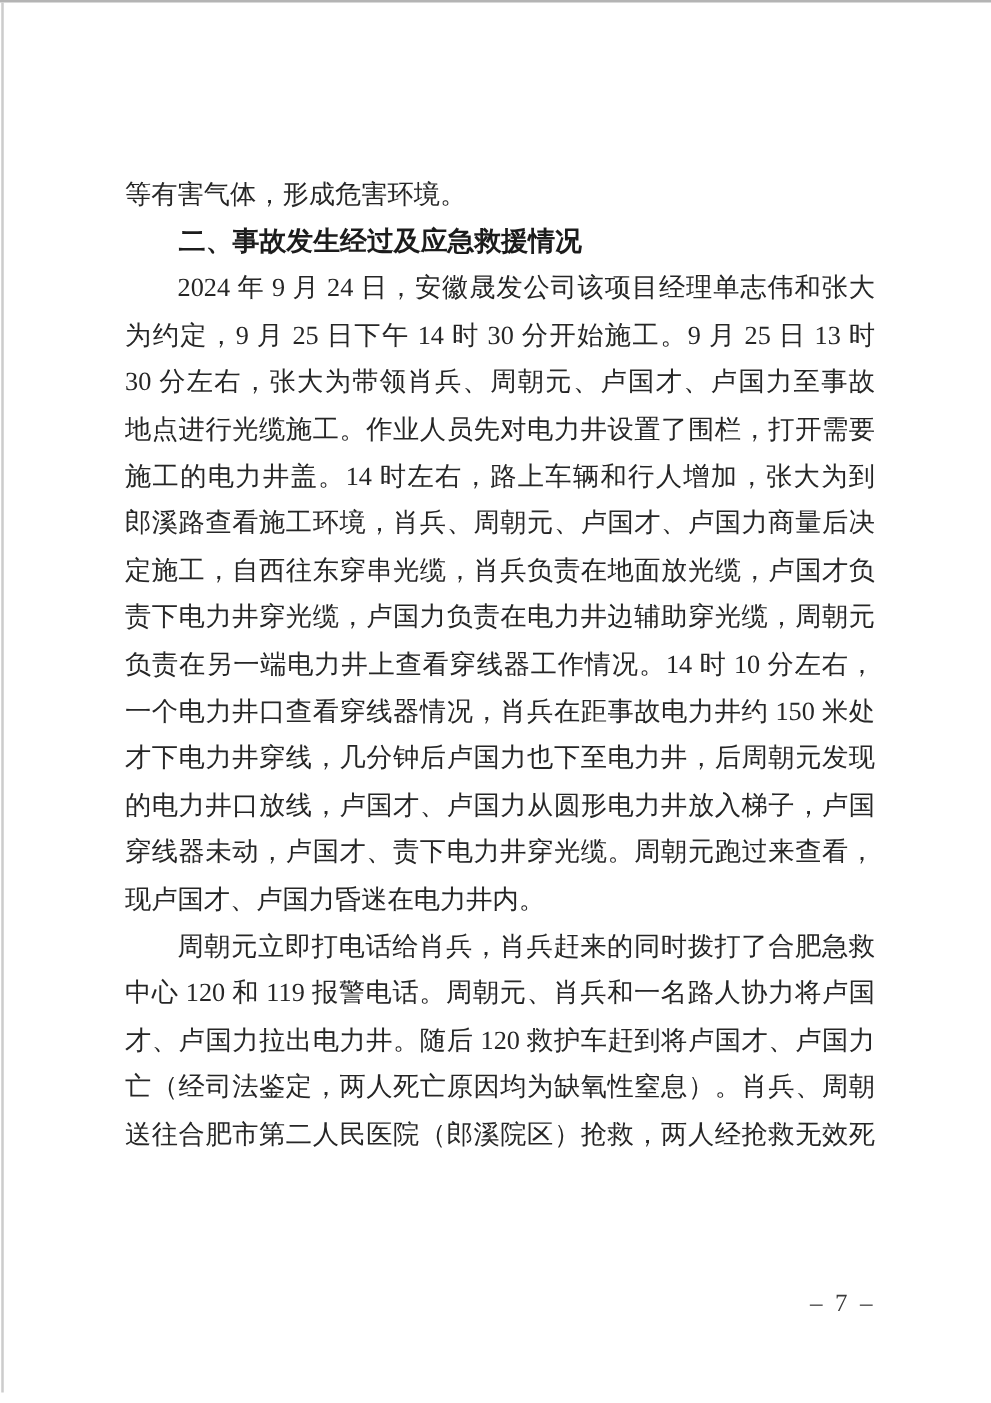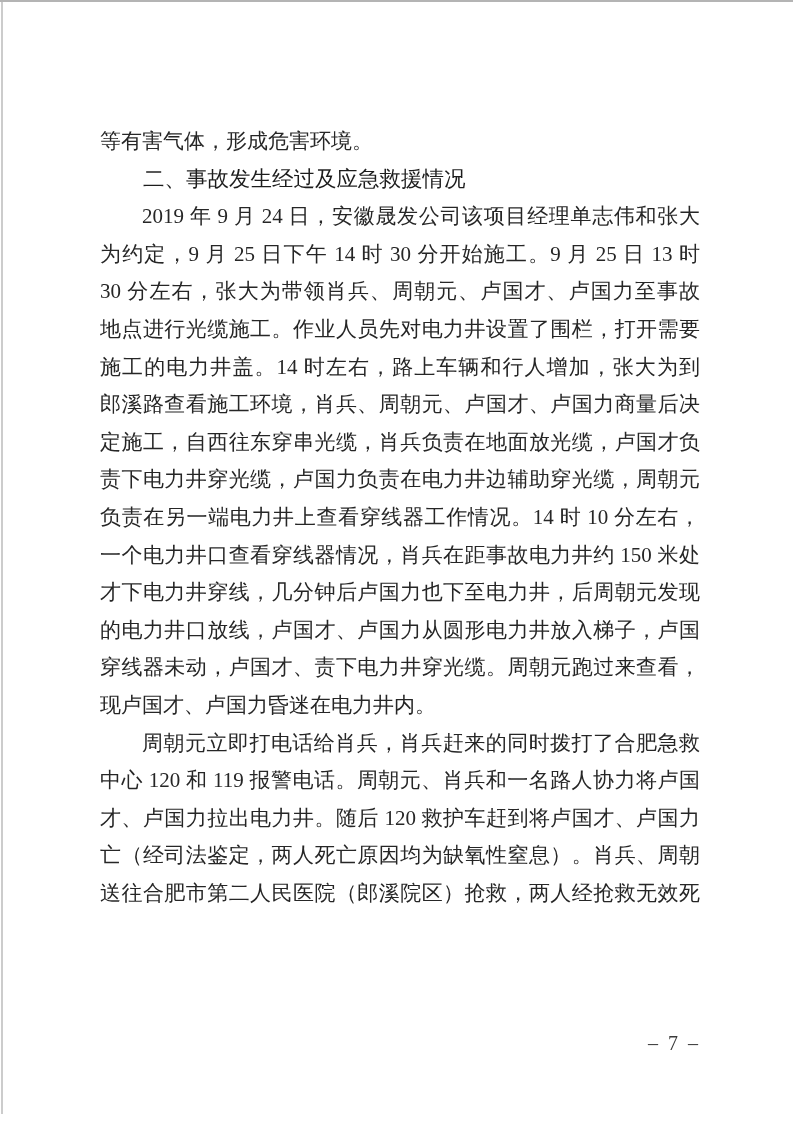--- a/index.html
+++ b/index.html
@@ -24,42 +24,42 @@
   }
   .edge-left {
     position: absolute;
     top: 2px; left: 1px;
     width: 2px; height: 1112px;
     background: #cccccc;
   }
   .content {
     position: absolute;
     left: 100px;
-    top: 123px;
+    top: 137px;
     width: 600px;
   }
   .line {
     height: 37.6px;
     line-height: 37.6px;
     font-size: 21px;
     color: #262626;
     text-align: justify;
     text-align-last: left;
     overflow: hidden;
     white-space: normal;
   }
   .line.j {
     text-align-last: justify;
   }
   .line.ind {
     text-indent: 2em;
   }
   .line.heading {
     font-family: "Liberation Sans", "DejaVu Sans", sans-serif;
-    font-weight: normal;
+    font-weight: bold;
     font-size: 21.5px;
     text-align-last: left;
     color: #1c1c1c;
   }
   .pagenum {
     position: absolute;
     top: 1032px;
     right: 95px;
     font-family: "Liberation Serif", "DejaVu Serif", serif;
     font-size: 20px;
@@ -71,21 +71,21 @@
 </head>
 <body>
 
 <div class="page">
   <div class="edge-top"></div>
   <div class="edge-left"></div>
 
   <div class="content">
     <div class="line">等有害气体，形成危害环境。</div>
     <div class="line heading ind">二、事故发生经过及应急救援情况</div>
-    <div class="line j ind">2019 年 9 月 24 日，安徽晟发公司该项目经理单志伟和张大</div>
+    <div class="line j ind">2024 年 9 月 24 日，安徽晟发公司该项目经理单志伟和张大</div>
     <div class="line j">为约定，9 月 25 日下午 14 时 30 分开始施工。9 月 25 日 13 时</div>
     <div class="line j">30 分左右，张大为带领肖兵、周朝元、卢国才、卢国力至事故</div>
     <div class="line j">地点进行光缆施工。作业人员先对电力井设置了围栏，打开需要</div>
     <div class="line j">施工的电力井盖。14 时左右，路上车辆和行人增加，张大为到</div>
     <div class="line j">郎溪路查看施工环境，肖兵、周朝元、卢国才、卢国力商量后决</div>
     <div class="line j">定施工，自西往东穿串光缆，肖兵负责在地面放光缆，卢国才负</div>
     <div class="line j">责下电力井穿光缆，卢国力负责在电力井边辅助穿光缆，周朝元</div>
     <div class="line j">负责在另一端电力井上查看穿线器工作情况。14 时 10 分左右，</div>
     <div class="line j">一个电力井口查看穿线器情况，肖兵在距事故电力井约 150 米处</div>
     <div class="line j">才下电力井穿线，几分钟后卢国力也下至电力井，后周朝元发现</div>

